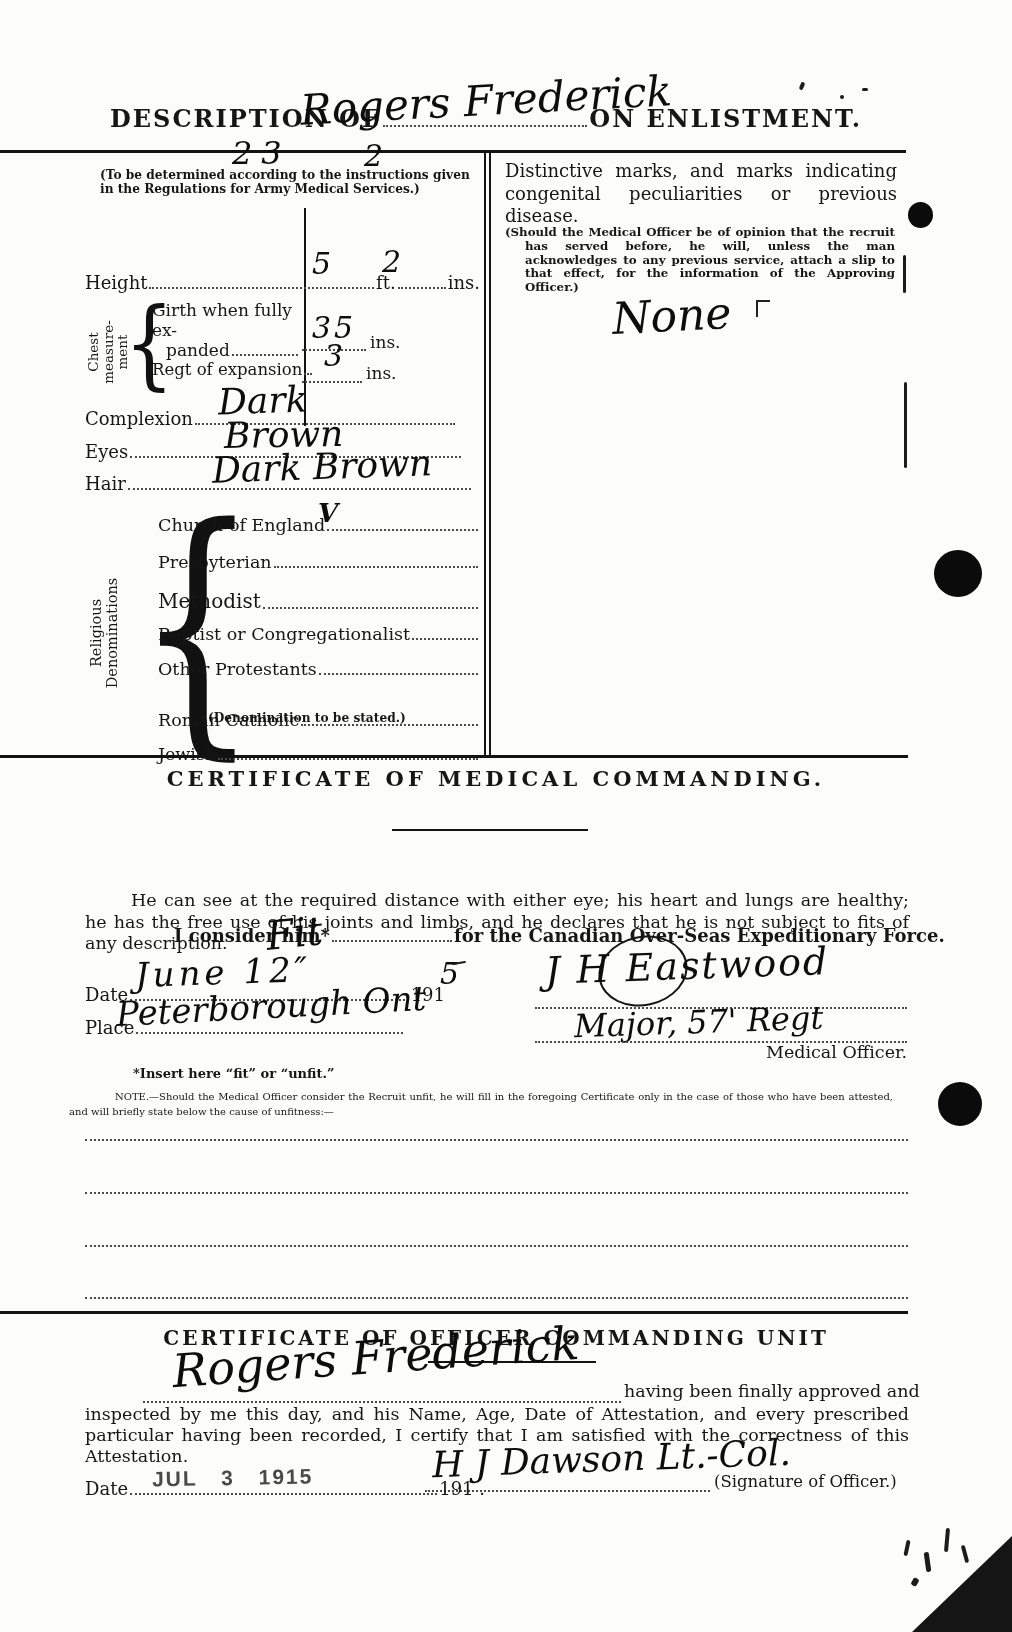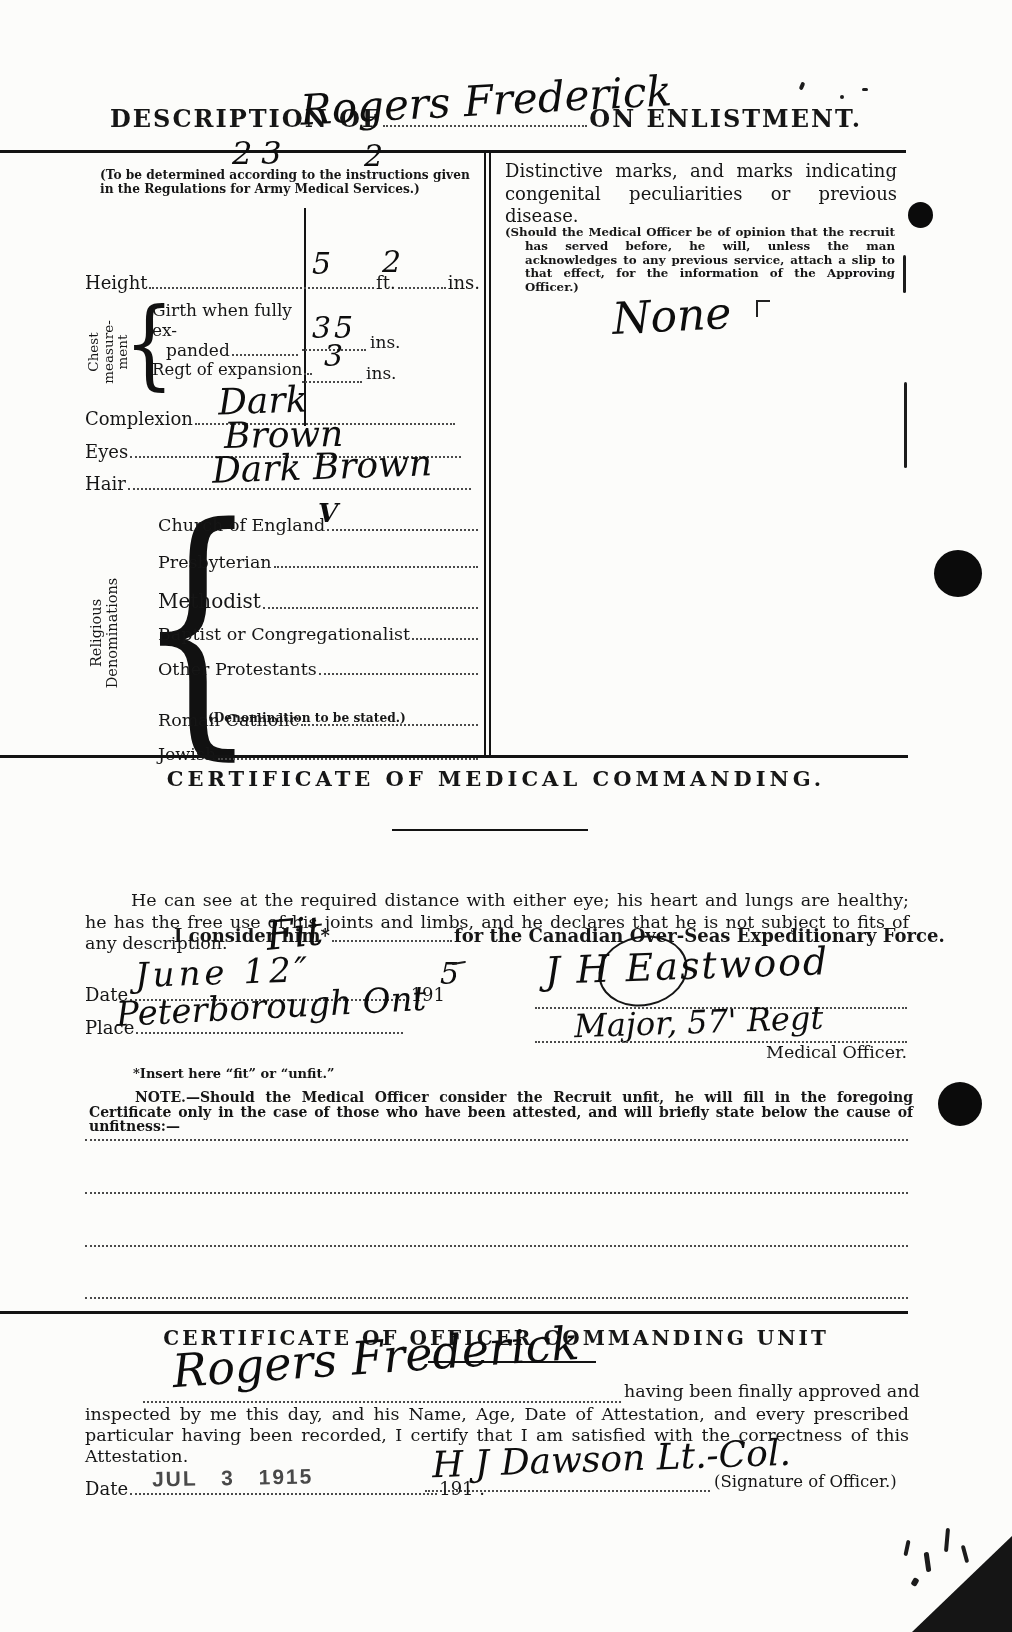--- a/index.html
+++ b/index.html
@@ -177,21 +177,21 @@
   <div class="row" style="left:85px;top:1017px;width:320px;justify-content:flex-end;">
     <span class="lbl">Place</span>
     <span class="fill"></span>
   </div>
   <span class="hw" style="left:116px;top:986px;font-size:34px;transform:rotate(-3deg);">Peterborough Ont</span>
   <span class="hw" style="left:574px;top:1003px;font-size:32px;transform:rotate(-2deg);">Major, 57' Regt</span>
   <div class="dotted" style="left:535px;top:1040px;width:372px;"></div>
   <div class="abs" style="left:700px;top:1042px;width:207px;text-align:right;font-size:17.5px;">Medical Officer.</div>
 
   <div class="abs" style="left:133px;top:1066px;font-size:13px;font-weight:bold;">*Insert here “fit” or “unfit.”</div>
-  <div class="abs just" style="left:89px;top:1090px;width:824px;font-size:14px;font-weight:bold;line-height:14.5px;text-indent:46px;">NOTE.—Should the Medical Officer consider the Recruit unfit, he will fill in the foregoing Certificate only in the case of those who have been attested, and will briefly state below the cause of unfitness:—</div>
+  <div class="abs just" style="left:69px;top:1090px;width:824px;font-size:10px;font-weight:normal;line-height:14.5px;text-indent:46px;">NOTE.—Should the Medical Officer consider the Recruit unfit, he will fill in the foregoing Certificate only in the case of those who have been attested, and will briefly state below the cause of unfitness:—</div>
 
   <div class="dotted" style="left:85px;top:1138px;width:823px;"></div>
   <div class="dotted" style="left:85px;top:1191px;width:823px;"></div>
   <div class="dotted" style="left:85px;top:1244px;width:823px;"></div>
   <div class="dotted" style="left:85px;top:1296px;width:823px;"></div>
 
   <div class="hline" style="left:0;top:1311px;width:908px;height:3px;"></div>
 
   <div class="abs b" style="left:85px;top:1326px;width:822px;text-align:center;font-size:20px;letter-spacing:3px;">CERTIFICATE OF OFFICER COMMANDING UNIT</div>
   <div class="hline" style="left:428px;top:1361px;width:168px;height:2px;"></div>

